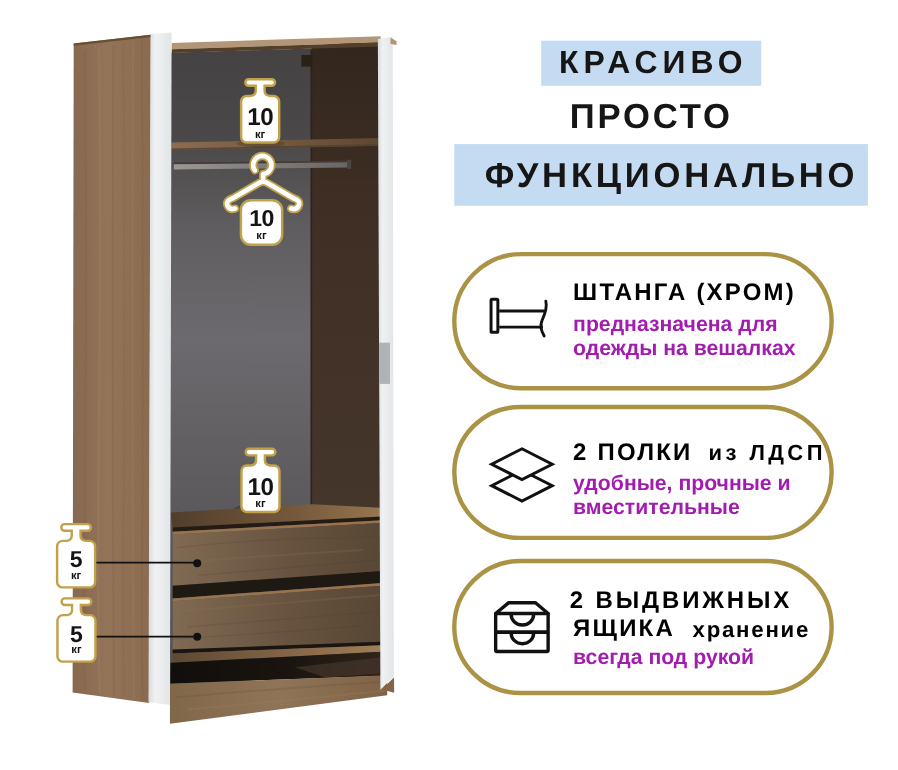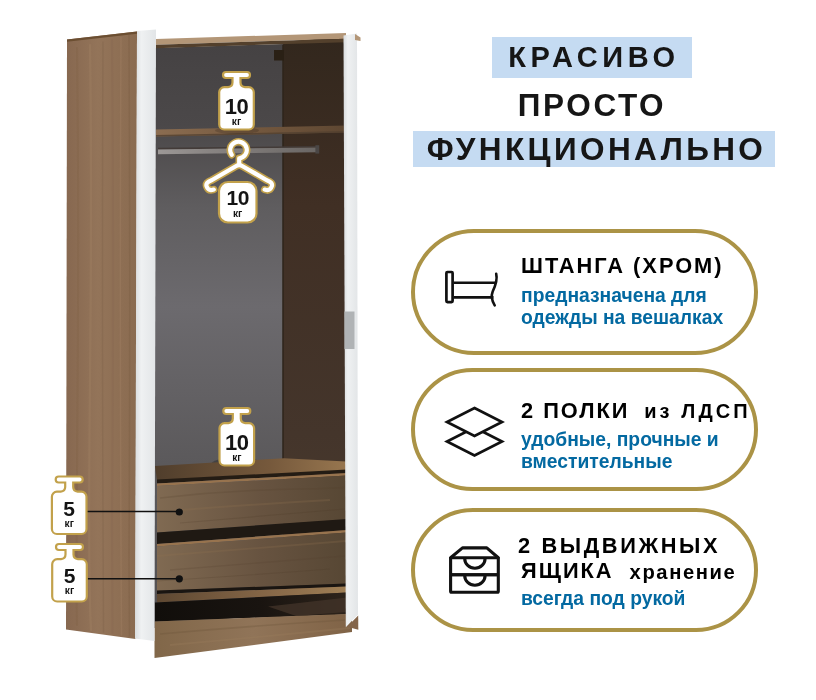--- a/index.html
+++ b/index.html
@@ -5,21 +5,21 @@
   html,body{margin:0;padding:0;}
   body{width:816px;height:700px;background:#ffffff;overflow:hidden;position:relative;
        font-family:"Liberation Sans", sans-serif;}
   .abs{position:absolute;}
   .hl{background:#c5dbf2;}
   .hrow{position:absolute;display:flex;align-items:center;justify-content:center;
         font-weight:bold;color:#161616;}
   .card{position:absolute;left:411px;width:347px;border:4px solid #ab9346;
         border-radius:63px;box-sizing:border-box;}
   .t1{font-size:21.8px;font-weight:bold;letter-spacing:2px;line-height:26px;color:#000000;white-space:nowrap;}
-  .t2{font-size:19.3px;font-weight:bold;letter-spacing:0px;line-height:21.8px;color:#0369a1;white-space:nowrap;}
+  .t2{font-size:19.3px;font-weight:bold;letter-spacing:0px;line-height:21.8px;color:#a21caf;white-space:nowrap;}
   .ts{font-size:20px;letter-spacing:3.1px;margin-left:6px;}
   .th{font-size:20.2px;letter-spacing:1.6px;margin-left:16px;vertical-align:-1px;}
 </style>
 </head>
 <body>
 
 <svg class="abs" style="left:0;top:0" width="816" height="700" viewBox="0 0 816 700">
   <defs>
     <linearGradient id="doorw" x1="0" y1="0" x2="1" y2="0">
       <stop offset="0" stop-color="#876850"></stop>
@@ -210,21 +210,21 @@
     <path d="M -10.5 0 H 10.5 A 3 3 0 0 1 10.5 6 H 4 V 10.5 Q 4 14.5 8.5 15.2 H 12.3 A 5 5 0 0 1 17.3 20.2 V 52.5 A 5 5 0 0 1 12.3 57.5 H -12.3 A 5 5 0 0 1 -17.3 52.5 V 20.2 A 5 5 0 0 1 -12.3 15.2 H -8.5 Q -4 14.5 -4 10.5 V 6 H -10.5 A 3 3 0 0 1 -10.5 0 Z" fill="#fff" stroke="#c2a14b" stroke-width="2.2"></path>
     <text x="0" y="39.3" font-size="21" font-weight="bold" fill="#141414" text-anchor="middle">5</text>
     <text x="0" y="50" font-size="10.2" font-weight="bold" fill="#141414" text-anchor="middle">кг</text>
   </g>
 </svg>
 
 <div class="hrow hl" style="left:492px;top:37px;width:196px;height:41px;font-size:29px;letter-spacing:4.6px;padding-left:4px;">КРАСИВО</div>
 
 <div class="hrow" style="left:492px;top:85px;width:196px;height:41px;font-size:31.5px;letter-spacing:2.6px;padding-left:2px;">ПРОСТО</div>
 
-<div class="hrow hl" style="left:413px;top:131px;width:357px;height:36px;font-size:31.5px;letter-spacing:3.4px;padding-left:5px;">ФУНКЦИОНАЛЬНО</div>
+<div class="hrow hl" style="left:413px;top:131px;width:357px;height:56px;font-size:31.5px;letter-spacing:3.4px;padding-left:19px;">ФУНКЦИОНАЛЬНО</div>
 
 <div class="card" style="top:229px;height:126px;"></div>
 
 <div class="card" style="top:368px;height:123px;"></div>
 
 <div class="card" style="top:508px;height:124px;"></div>
 
 <svg class="abs" style="left:441px;top:266px" width="62" height="44" viewBox="441 266 62 44">
   <g fill="none" stroke="#111111" stroke-width="2.6">
     <rect x="446.4" y="272" width="6.2" height="30.1" rx="1" stroke-width="2.7"></rect>

